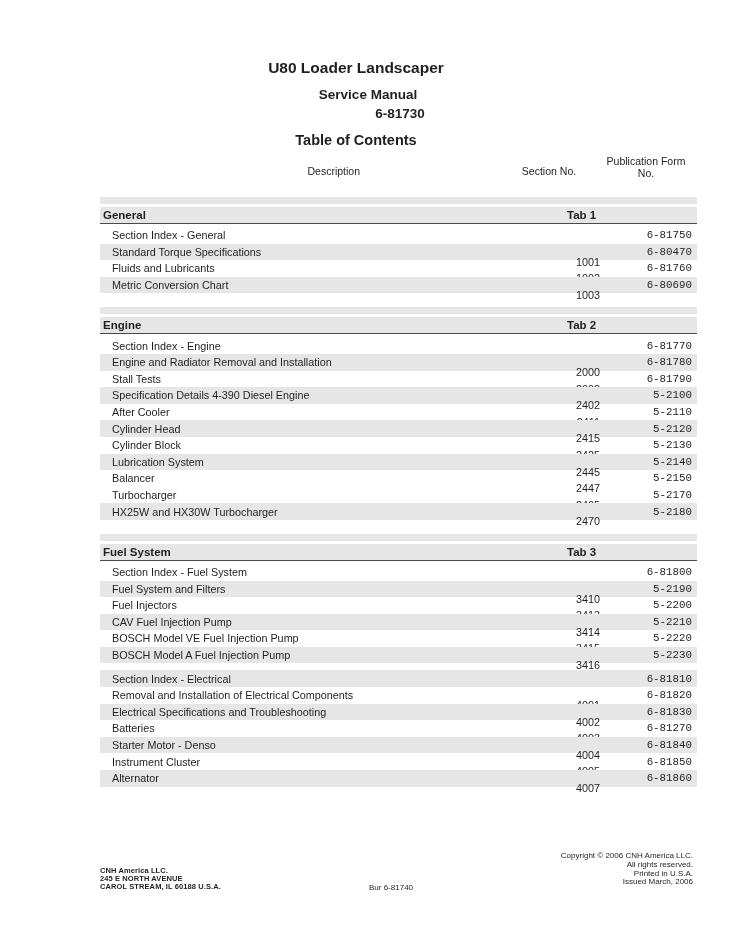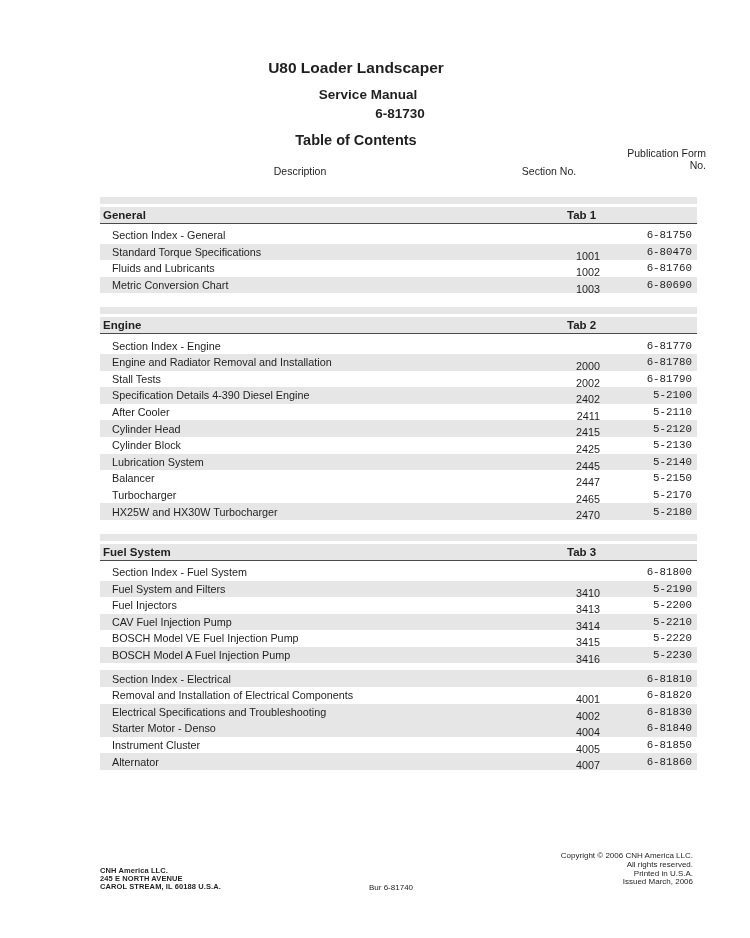--- a/index.html
+++ b/index.html
@@ -10,40 +10,40 @@
   }
   :root{--shade:#e6e6e6;}
   
   .titles{position:absolute;left:0;top:0;width:712px;text-align:center;}
   .main-title{position:absolute;top:59px;left:0;width:100%;font-size:15.5px;font-weight:bold;}
   .sub-title{position:absolute;top:87px;left:0;width:100%;font-size:13.5px;font-weight:bold;padding-left:12px;}
   .manual-no{position:absolute;top:106px;left:0;width:100%;font-size:13.5px;font-weight:bold;padding-left:44px;}
   .toc-title{position:absolute;top:132px;left:0;width:100%;font-size:14.5px;font-weight:bold;}
   
   .colhead{position:absolute;font-size:10.5px;text-align:center;line-height:11.5px;}
-  .ch-desc{left:240px;top:166px;width:120px;}
+  .ch-desc{left:240px;top:166px;width:120px;text-align:right;}
   .ch-sec{left:509px;top:166px;width:80px;}
-  .ch-pub{left:586px;top:148px;width:120px;text-align:right;}
+  .ch-pub{left:586px;top:156px;width:120px;}
   
   .toc-table{position:absolute;left:100px;top:186px;width:597px;margin-top:11px;}
   .strip{height:7px;background:var(--shade);margin-bottom:3px;}
   .sec-gap{height:14px;}
   .sec-gap-small{height:7px;}
   .sec-header{
     position:relative;height:17px;margin-bottom:3px;
     border-bottom:1px solid #4a4a4a;box-sizing:border-box;
     font-size:11.5px;font-weight:bold;
   }
   .sec-header.shaded{background:var(--shade);}
   .sec-name{position:absolute;left:3px;top:2px;}
   .sec-tab{position:absolute;left:467px;top:2px;}
   .row{position:relative;height:16.6px;font-size:10.8px;}
   .row.shaded{background:var(--shade);}
   .row .desc{position:absolute;left:12px;top:2.2px;white-space:nowrap;}
-  .row .secno{position:absolute;right:97px;top:6px;text-align:right;}
+  .row .secno{position:absolute;right:97px;top:12px;text-align:right;}
   .row .pub{position:absolute;right:5px;top:2.2px;text-align:right;font-family:Liberation Mono, monospace;}
   
   .footer-company{
     position:absolute;left:100px;top:867px;font-size:7.5px;font-weight:bold;
     line-height:8.2px;letter-spacing:0.1px;
   }
   .footer-note{position:absolute;left:369px;top:883px;font-size:8px;}
   .footer-right{
     position:absolute;right:57px;top:852px;text-align:right;
     font-size:8px;line-height:8.8px;
@@ -200,20 +200,25 @@
       </div>
       <div class="row">
         <div class="desc">Removal and Installation of Electrical Components</div>
         <div class="secno">4001</div>
         <div class="pub">6-81820</div>
       </div>
       <div class="row shaded">
         <div class="desc">Electrical Specifications and Troubleshooting</div>
         <div class="secno">4002</div>
         <div class="pub">6-81830</div>
+      </div>
+      <div class="row">
+        <div class="desc">Batteries</div>
+        <div class="secno">4003</div>
+        <div class="pub">6-81270</div>
       </div>
       <div class="row shaded">
         <div class="desc">Starter Motor - Denso</div>
         <div class="secno">4004</div>
         <div class="pub">6-81840</div>
       </div>
       <div class="row">
         <div class="desc">Instrument Cluster</div>
         <div class="secno">4005</div>
         <div class="pub">6-81850</div>

